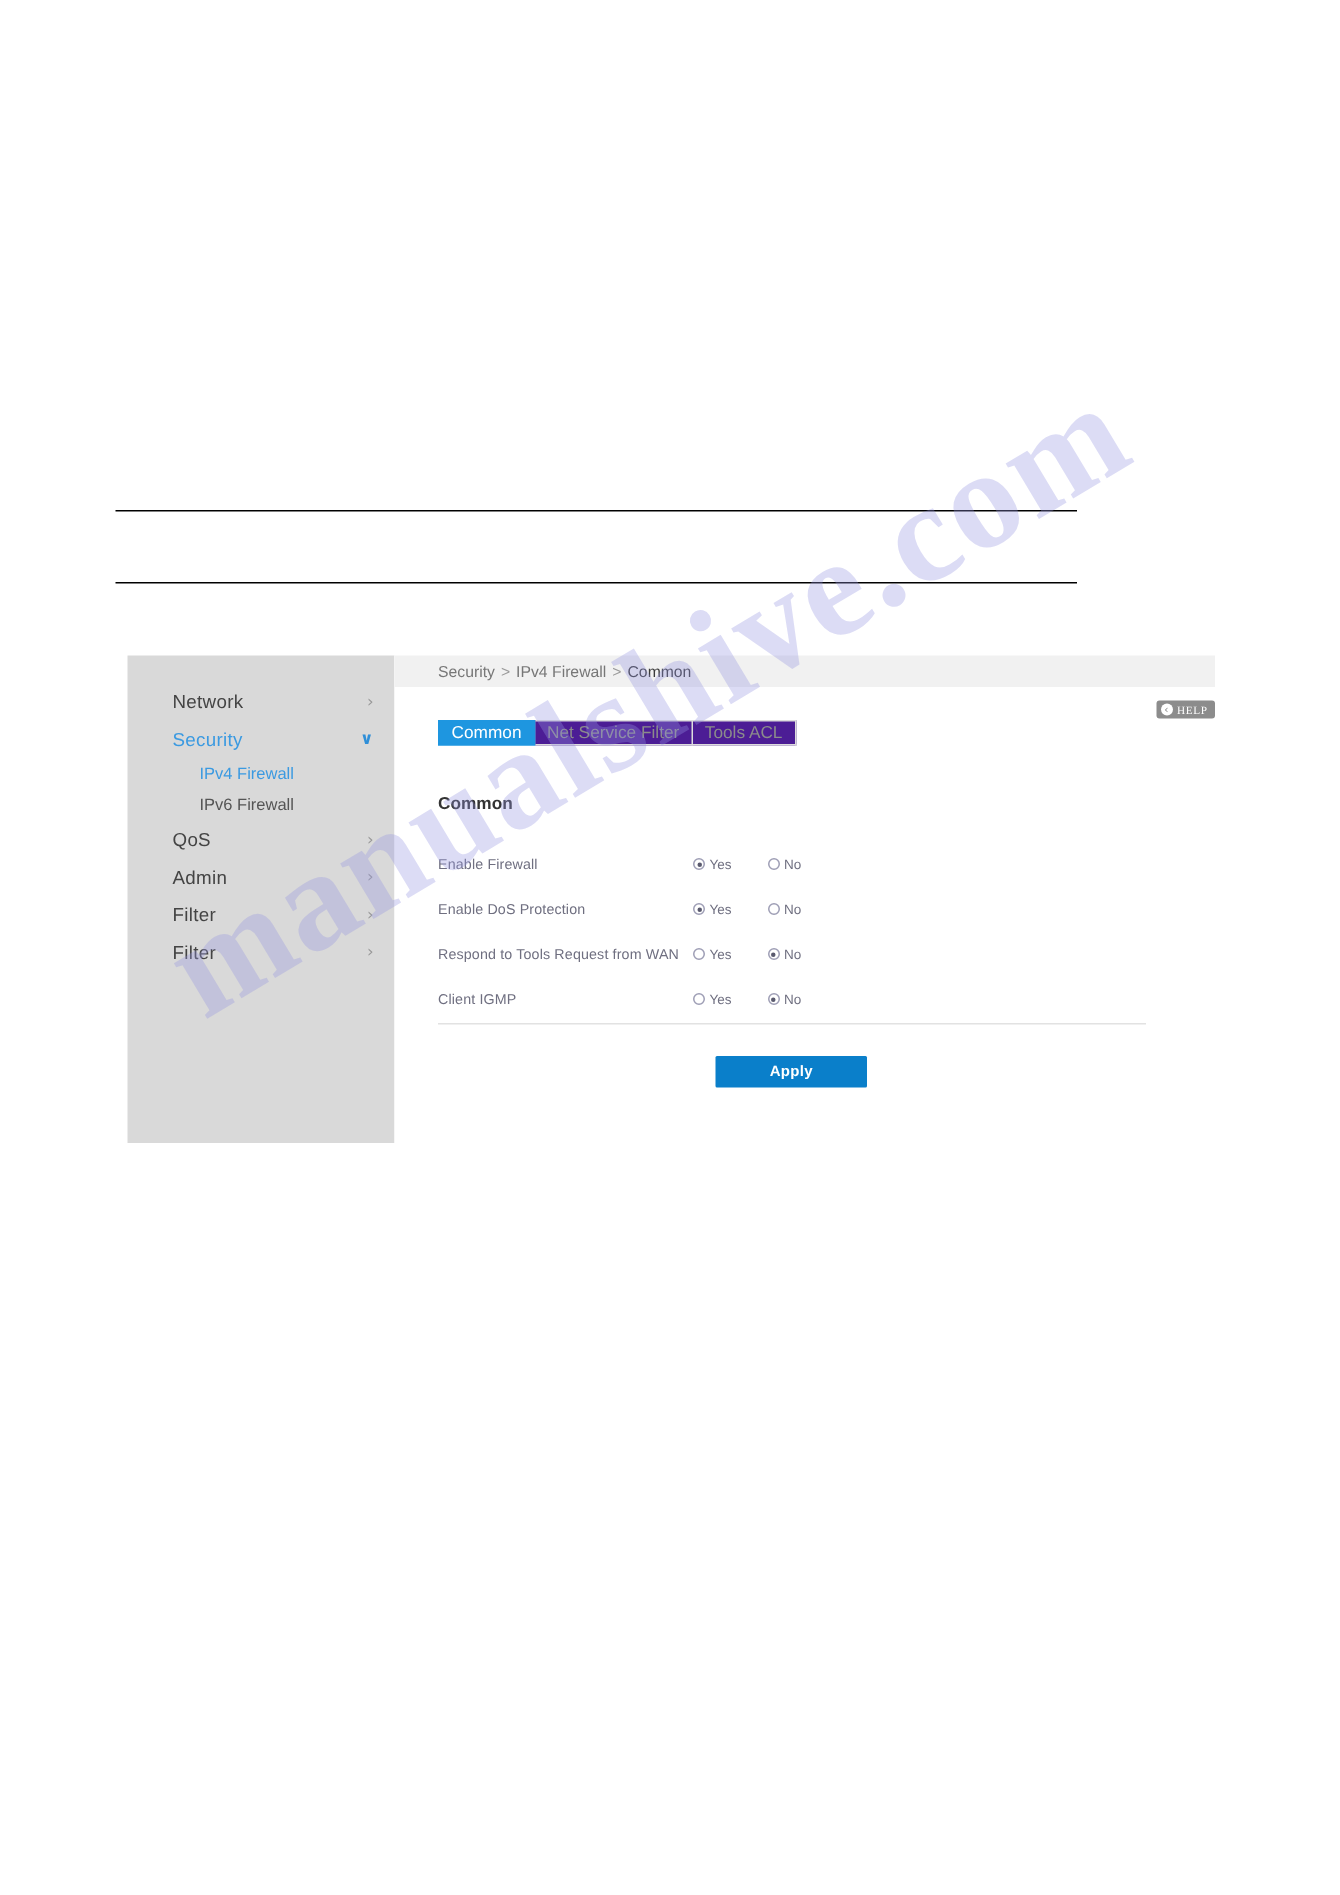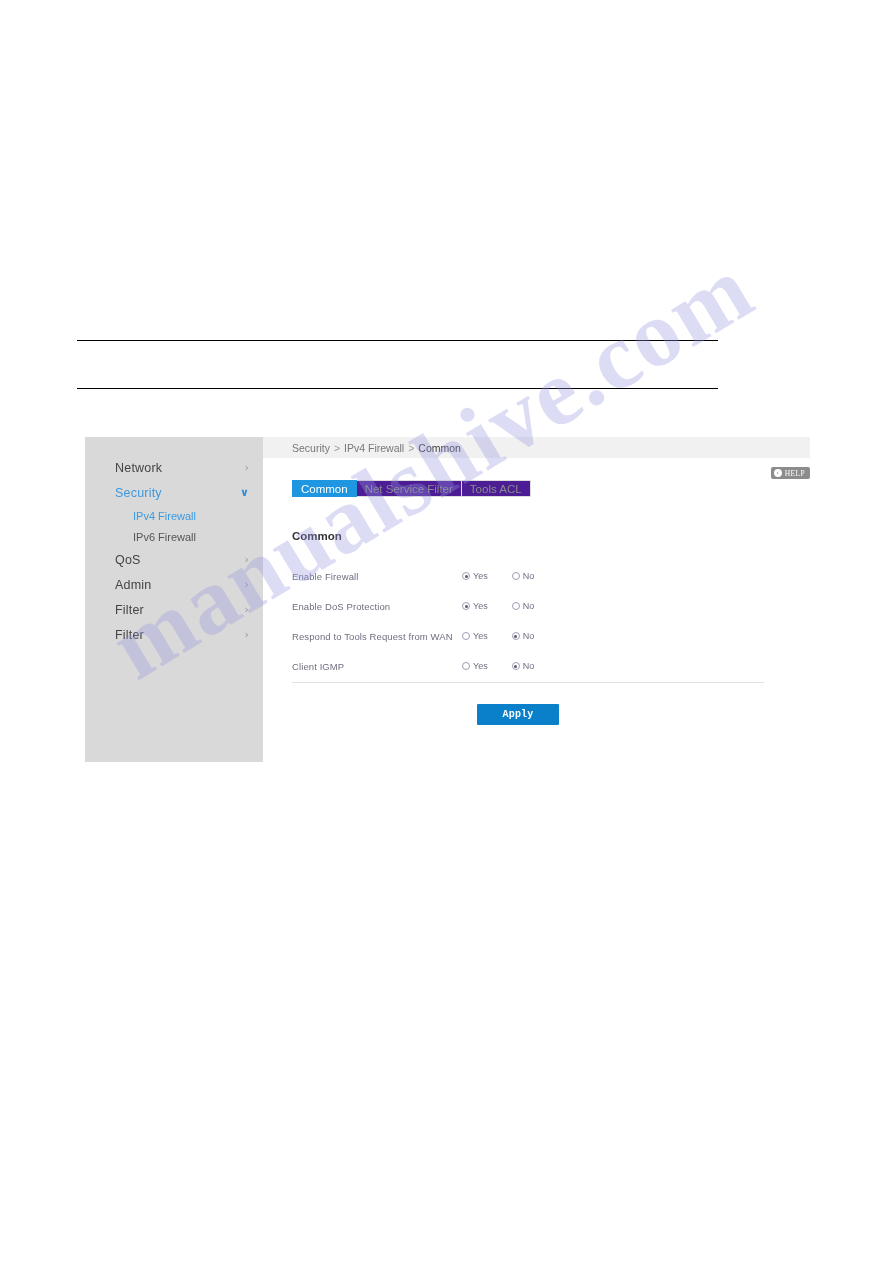--- a/index.html
+++ b/index.html
@@ -253,29 +253,29 @@
     left: 29px;
     top: 245px;
     width: 472px;
     height: 1px;
     background: #e2e2e2;
   }
   .apply-button {
     position: absolute;
     left: 214px;
     top: 267px;
-    width: 82px;
+    width: 101px;
     height: 21px;
     background: #0a7fca;
     border: none;
     border-radius: 1px;
     color: #ffffff;
     font-size: 10px;
     font-weight: bold;
-    font-family: Liberation Mono, monospace;
+    font-family: Liberation Sans, sans-serif;
     cursor: pointer;
     letter-spacing: 0.2px;
   }
 </style>
 </head>
 <body>
 
 <div class="page-rule" id="rule-top"></div>
 <div class="page-rule" id="rule-bottom"></div>
 

